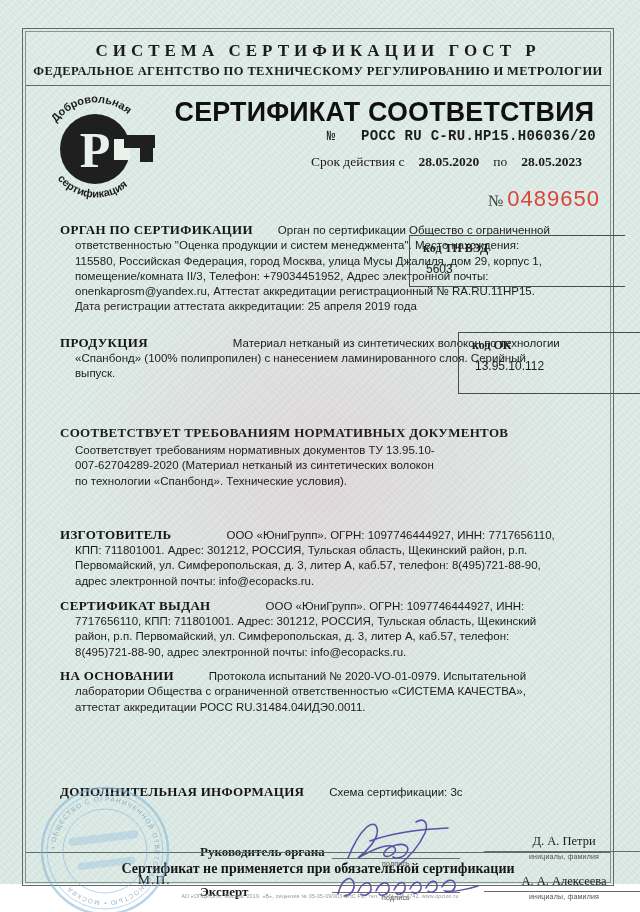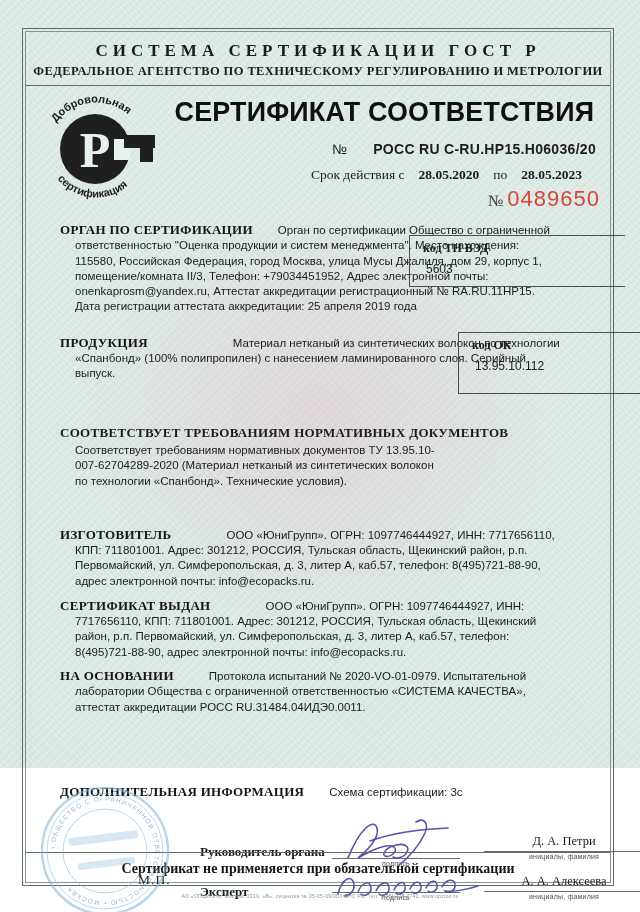--- a/index.html
+++ b/index.html
@@ -1,38 +1,38 @@
 <!DOCTYPE html>
 <html><head>
 <meta charset="utf-8">
 <style>
   html,body{margin:0;padding:0;}
   body{width:640px;height:912px;overflow:hidden;
        font-family:"Liberation Sans",sans-serif;color:#1c1c1c;}
-  .page{position:relative;width:640px;height:768px;
+  .page{position:relative;width:640px;height:884px;
     background:
       radial-gradient(ellipse 55% 40% at 50% 54%, rgba(228,185,198,0.38), rgba(228,185,198,0) 72%),
       repeating-linear-gradient(45deg, rgba(140,175,168,0.07) 0 2px, rgba(0,0,0,0) 2px 4px),
       repeating-linear-gradient(-45deg, rgba(140,175,168,0.07) 0 2px, rgba(0,0,0,0) 4px 6px),
       linear-gradient(#e3eeea,#e0ece8);}
   .frame{position:absolute;left:22px;top:28px;width:592px;height:858px;
          border:1px solid #5c6d68;padding:2px;box-sizing:border-box;}
   .frame-inner{position:relative;width:100%;height:100%;border:1px solid #84948f;box-sizing:border-box;}
 
   
   .header-band{padding-top:9px;padding-bottom:6px;border-bottom:1px solid #5c6d68;text-align:center;}
   .hdr1{font-family:"Liberation Serif",serif;font-weight:bold;font-size:17px;letter-spacing:5px;color:#1b1b1b;}
   .hdr2{font-family:"Liberation Serif",serif;font-weight:bold;font-size:12.5px;letter-spacing:0.4px;margin-top:3px;color:#1b1b1b;}
 
   
   .title-area{position:relative;height:126px;}
   .logo{position:absolute;left:14px;top:4px;}
   .title-lines{position:absolute;left:140px;right:14px;top:10px;text-align:right;}
   .big-title{font-weight:bold;font-size:28px;color:#101010;letter-spacing:0.2px;transform:scaleX(0.96);transform-origin:center;white-space:nowrap;}
-  .certno-line{margin-top:13px;font-family:Liberation Sans, sans-serif;font-size:14px;}
+  .certno-line{font-family:Liberation Mono, monospace;font-size:14px;}
   .certno-line .no{margin-right:26px;}
   .certno-line .num{font-weight:bold;letter-spacing:0.3px;}
   .validity-line{margin-top:10px;font-family:"Liberation Serif",serif;font-size:13.5px;}
   .validity-line b{margin:0 14px;}
   .blank-no{position:absolute;right:10px;top:100px;white-space:nowrap;}
   .blank-no .nsign{font-family:"Liberation Serif",serif;font-size:16px;color:#3c3c3c;margin-right:4px;}
   .blank-no .red{font-size:22px;letter-spacing:1px;color:#d94538;}
 
   
   .content{position:relative;padding:0 50px 0 34px;}

